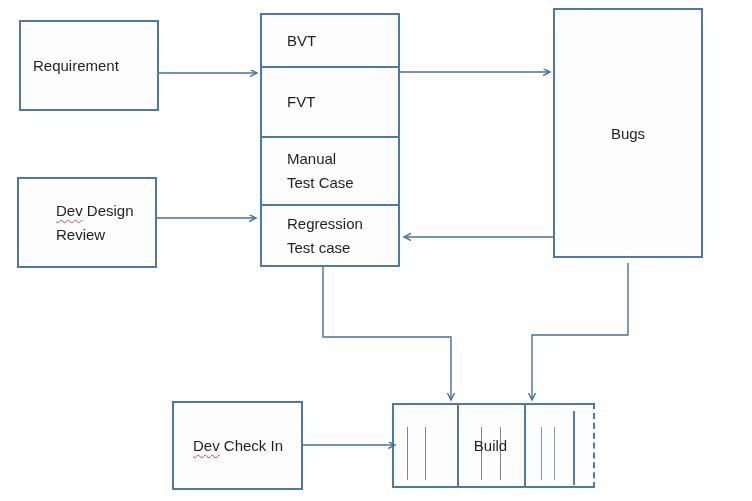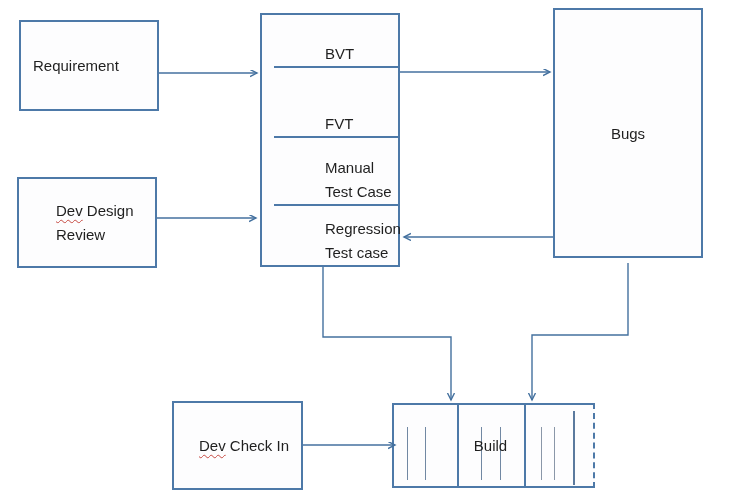--- a/index.html
+++ b/index.html
@@ -35,31 +35,31 @@
     left: 19px; top: 20px; width: 140px; height: 91px;
     display: flex; align-items: center; padding-left: 12px;
   }
   .dev-design-box {
     left: 17px; top: 177px; width: 140px; height: 91px;
     display: flex; flex-direction: column; justify-content: center;
     padding-left: 37px; line-height: 24px;
   }
   .dev-check-box {
     left: 172px; top: 401px; width: 131px; height: 89px;
-    display: flex; align-items: center; padding-left: 25px;
+    display: flex; align-items: center; padding-left: 19px;
   }
   .test-stack {
     left: 260px; top: 13px; width: 140px; height: 254px;
     display: flex; flex-direction: column;
   }
   .stack-row {
     box-sizing: border-box;
     border-bottom: 2px solid var(--border);
-    display: flex; flex-direction: column; justify-content: flex-end;
-    padding-left: 51px; line-height: 24px; margin-left: 12px;
+    display: flex; flex-direction: column; justify-content: center;
+    padding-left: 25px; line-height: 24px;
   }
   .stack-row.r1 { height: 53px; }
   .stack-row.r2 { height: 70px; }
   .stack-row.r3 { height: 68px; }
   .stack-row.r4 { flex: 1; border-bottom: none; }
   .bugs-box {
     left: 553px; top: 8px; width: 150px; height: 250px;
     display: flex; align-items: center; justify-content: center;
   }
   .build-box {

